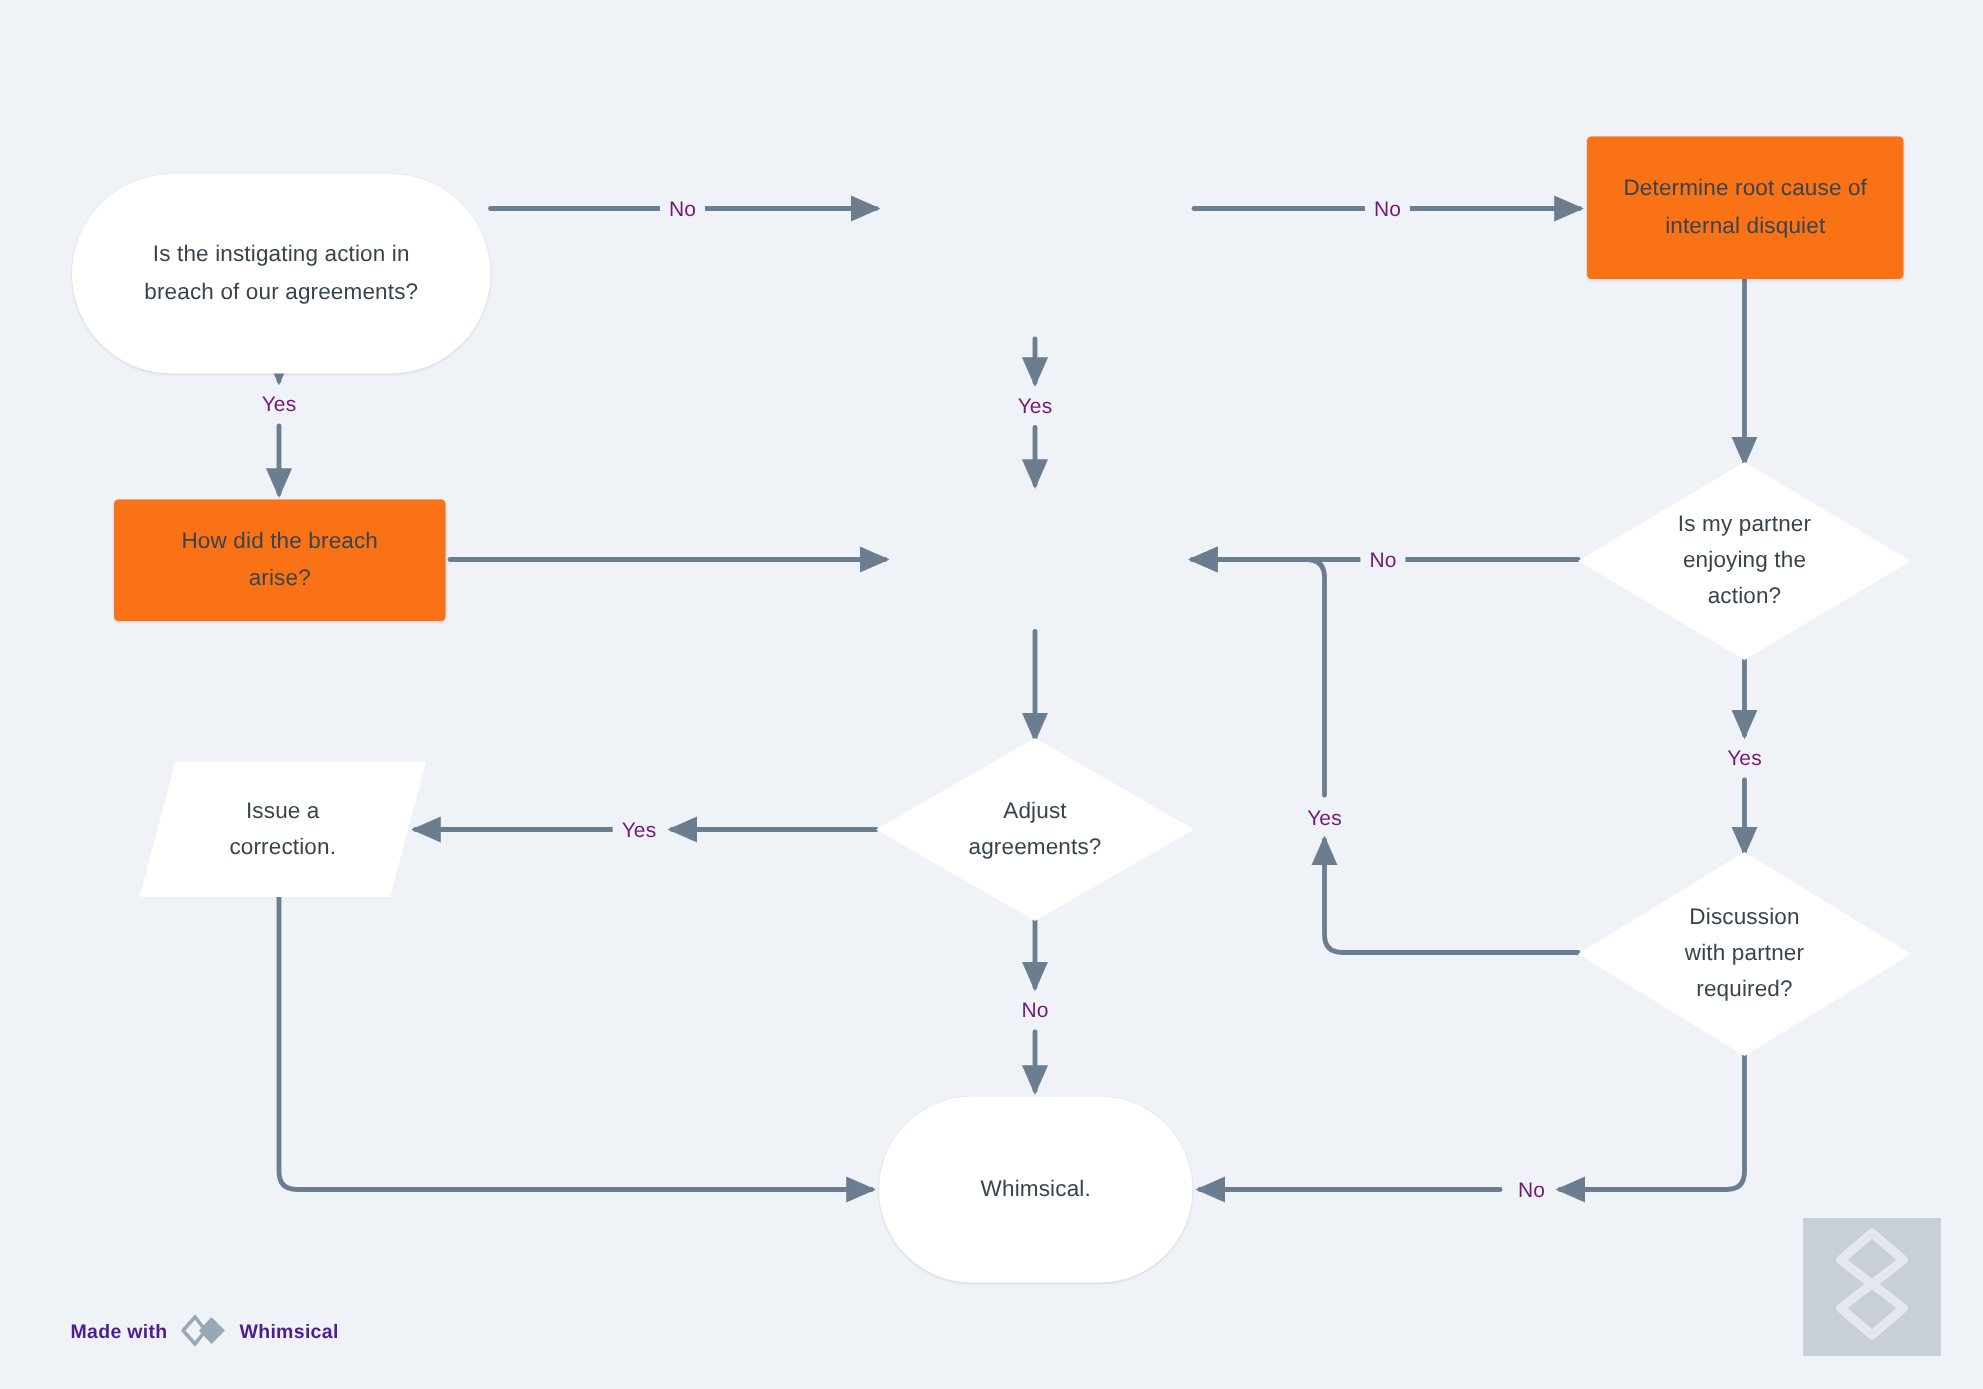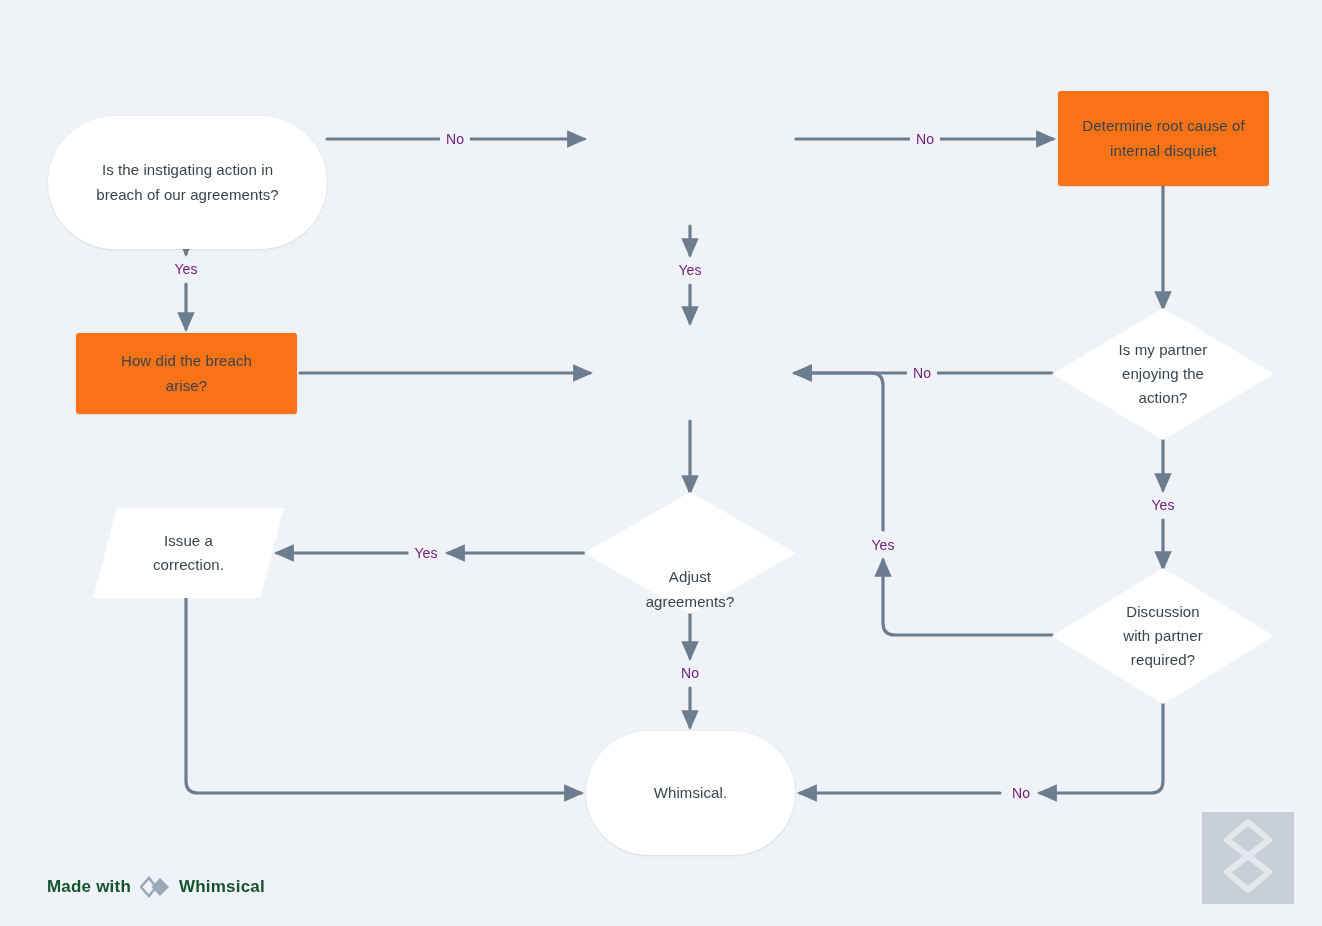--- a/index.html
+++ b/index.html
@@ -91,22 +91,22 @@
     z-index: 3;
   }
   
   #watermark {
     position: absolute;
     left: 47px;
     top: 876px;
     display: flex;
     align-items: center;
     gap: 9px;
-    color: #14532d;
-    font-size: 17px;
+    color: #4c1d95;
+    font-size: 13px;
     font-weight: bold;
     letter-spacing: 0.2px;
   }
   #watermark .mark {
     display: inline-block;
     width: 30px;
     height: 22px;
     position: relative;
   }
   #badge {
@@ -194,21 +194,21 @@
 enjoying the
 action?</span>
   </div>
 
   <div class="node shape-para" style="left:93px; top:508px; width:191px; height:90px;">
     <span class="para-bg"></span>
     <span class="label">Issue a
 correction.</span>
   </div>
 
-  <div class="node shape-diamond" style="left:584px; top:492px; width:212px; height:122px;align-items:flex-end;">
+  <div class="node shape-diamond" style="left:584px; top:492px; width:212px; height:122px;">
     <span class="diamond-bg"></span>
     <span class="label">Adjust
 agreements?</span>
   </div>
 
   <div class="node shape-diamond" style="left:1052px; top:568px; width:222px; height:136px;">
     <span class="diamond-bg"></span>
     <span class="label">Discussion
 with partner
 required?</span>

